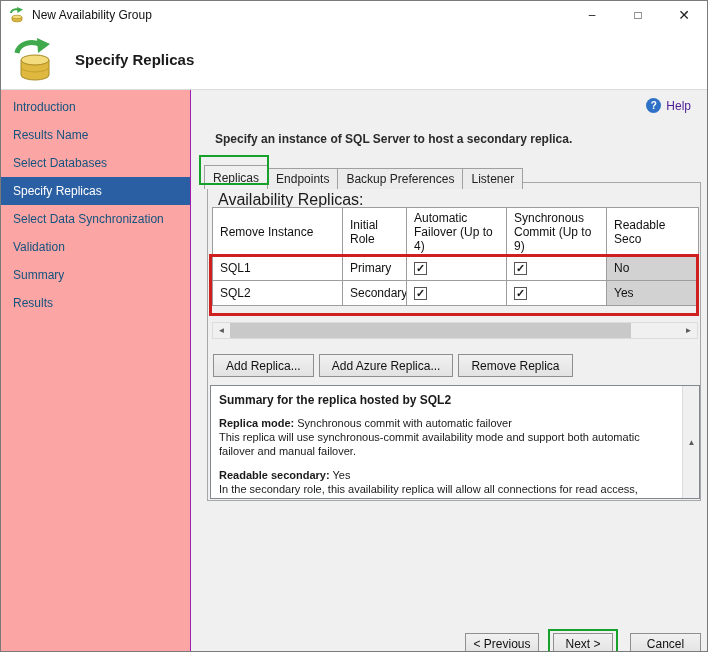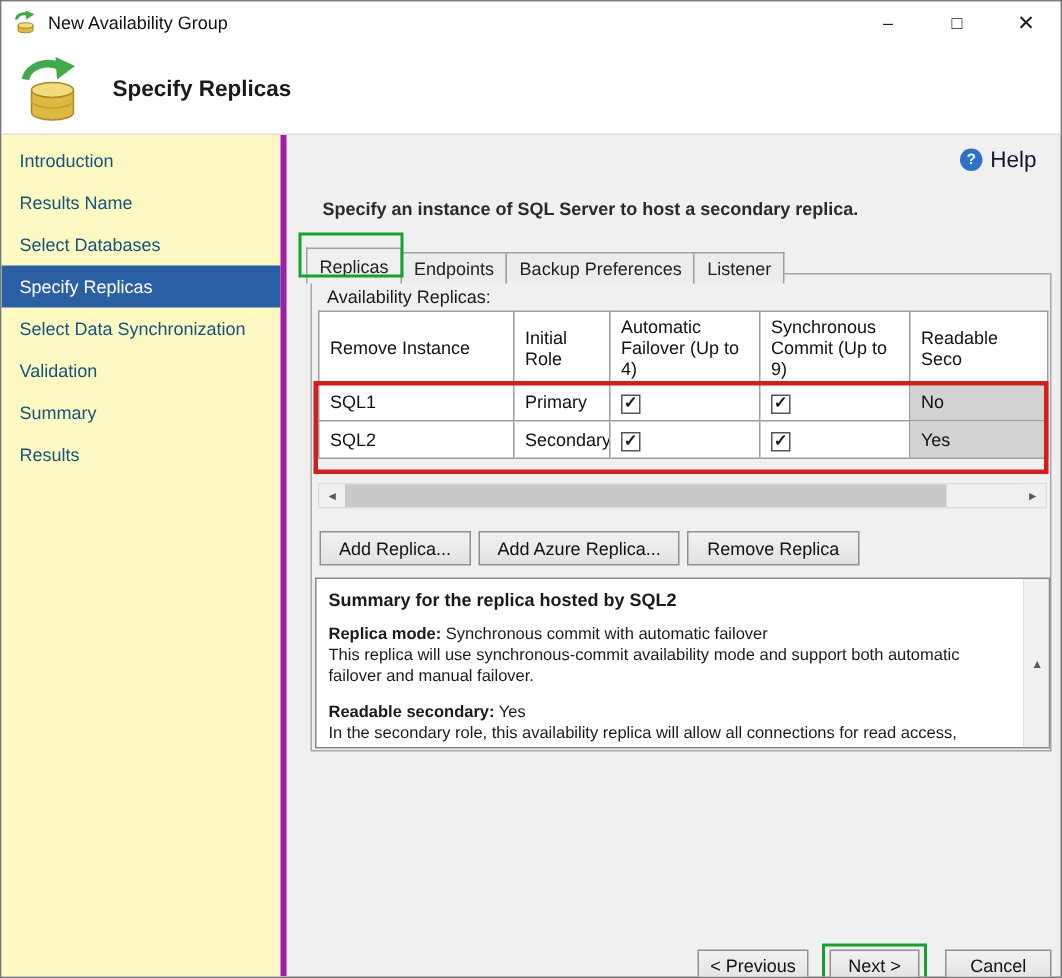--- a/index.html
+++ b/index.html
@@ -14,42 +14,42 @@
   .ctrl { width:46px; height:100%; display:flex; align-items:center; justify-content:center; font-size:12px; color:#222; cursor:pointer; }
   .ctrl.close { font-size:14px; }
 
   
   .wizard-header { position:absolute; top:28px; left:0; right:0; height:61px; background:#fff; border-bottom:1px solid #dcdcdc; }
   .wizard-icon { position:absolute; left:10px; top:7px; }
   .page-title { position:absolute; left:74px; top:22px; font-size:15px; font-weight:bold; color:#1a1a1a; }
 
   
   .body { position:absolute; top:89px; left:0; right:0; bottom:0; }
-  .sidebar { position:absolute; left:0; top:0; width:190px; height:100%; background:#fef9c3; border-right:4px solid #a21caf; padding-top:3px; }
+  .sidebar { position:absolute; left:0; top:0; width:190px; height:100%; background:#fca5a5; border-right:1px solid #a21caf; padding-top:3px; }
   .sidebar-item { height:28px; display:flex; align-items:center; padding-left:12px; font-size:12px; color:#15537e; cursor:pointer; white-space:nowrap; }
   .sidebar-item.selected { background:#2b5fa3; color:#fff; }
 
   .main { position:absolute; left:190px; top:0; right:0; bottom:0; }
 
   .help-link { position:absolute; top:8px; right:16px; display:flex; align-items:center; gap:5px; cursor:pointer; }
   .help-icon { width:15px; height:15px; border-radius:50%; background:#2e71c7; color:#fff; font-size:10px; font-weight:bold; display:flex; align-items:center; justify-content:center; }
-  .help-text { font-size:15px; color:#0f172a; }
+  .help-text { font-size:12px; color:#4c1d95; }
 
   .instruction { position:absolute; left:24px; top:42px; font-size:12px; font-weight:bold; color:#2b2b2b; }
 
   
   .tabs { position:absolute; left:13px; top:75px; height:24px; display:flex; align-items:flex-end; z-index:3; }
   .tab { height:21px; padding:0 8px; display:flex; align-items:center; font-size:12px; color:#222; background:#ececec; border:1px solid #a0a0a0; border-bottom:none; margin-left:-1px; cursor:pointer; }
   .tab:first-child { margin-left:0; }
   .tab.active { height:24px; background:#f0f0f0; position:relative; z-index:5; }
   .annotation-green-tab { position:absolute; left:8px; top:65px; width:70px; height:30px; border:2px solid #16a02c; z-index:7; pointer-events:none; }
 
   
   .tab-panel { position:absolute; left:16px; top:92px; width:494px; height:319px; border:1px solid #a7a7a7; background:#f0f0f0; z-index:2; }
-  .avail-label { position:absolute; left:10px; top:8px; font-size:12px; color:#1a1a1a; }
+  .avail-label { position:absolute; left:10px; top:8px; font-size:16px; color:#1a1a1a; }
 
   table.replicas { position:absolute; left:4px; top:24px; width:486px; border-collapse:collapse; table-layout:fixed; background:#fff; }
   table.replicas th, table.replicas td { border:1px solid #9d9d9d; font-size:12px; font-weight:normal; text-align:left; padding:2px 7px; overflow:hidden; color:#111; }
   table.replicas th { height:48px; vertical-align:middle; background:#fff; }
   table.replicas td { height:25px; white-space:nowrap; }
   td.center { text-align:center; padding:2px; }
   td.readable { background:#d2d2d2;margin-top:36px; }
 
   .checkbox { width:13px; height:13px; border:1px solid #565656; background:#fff; display:inline-flex; align-items:center; justify-content:center; font-size:11px; font-weight:bold; color:#1a1a1a; cursor:pointer; }
   .checkbox .check { visibility:hidden; line-height:11px; }

